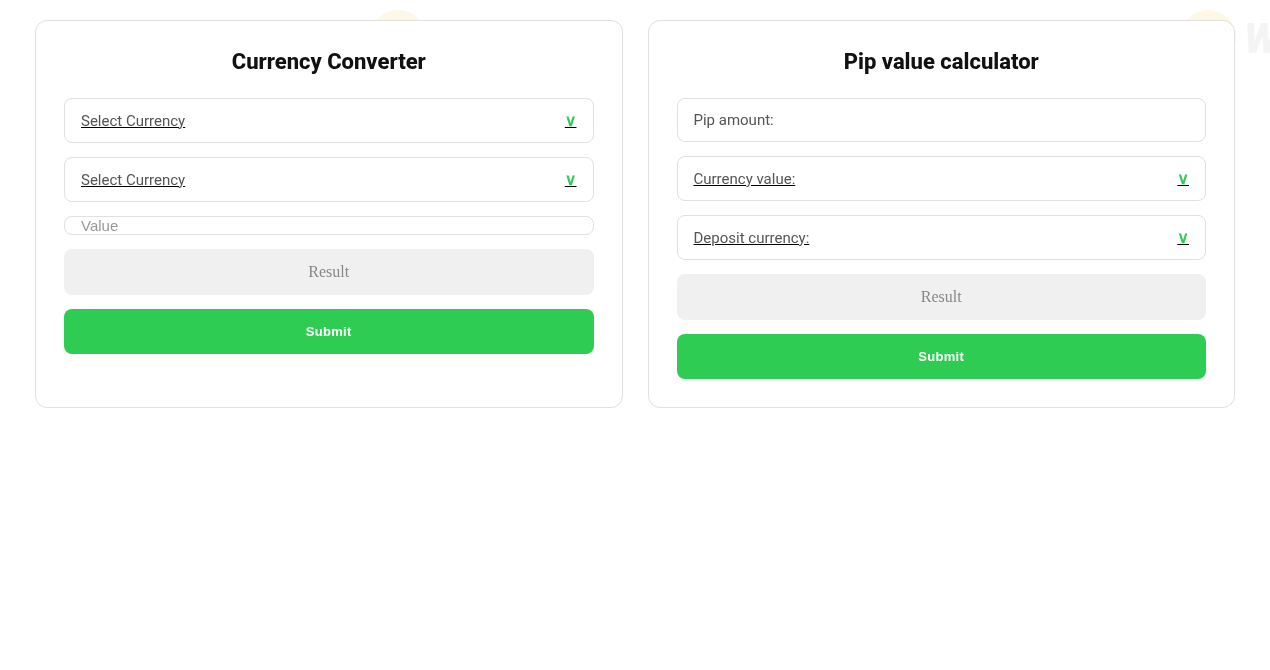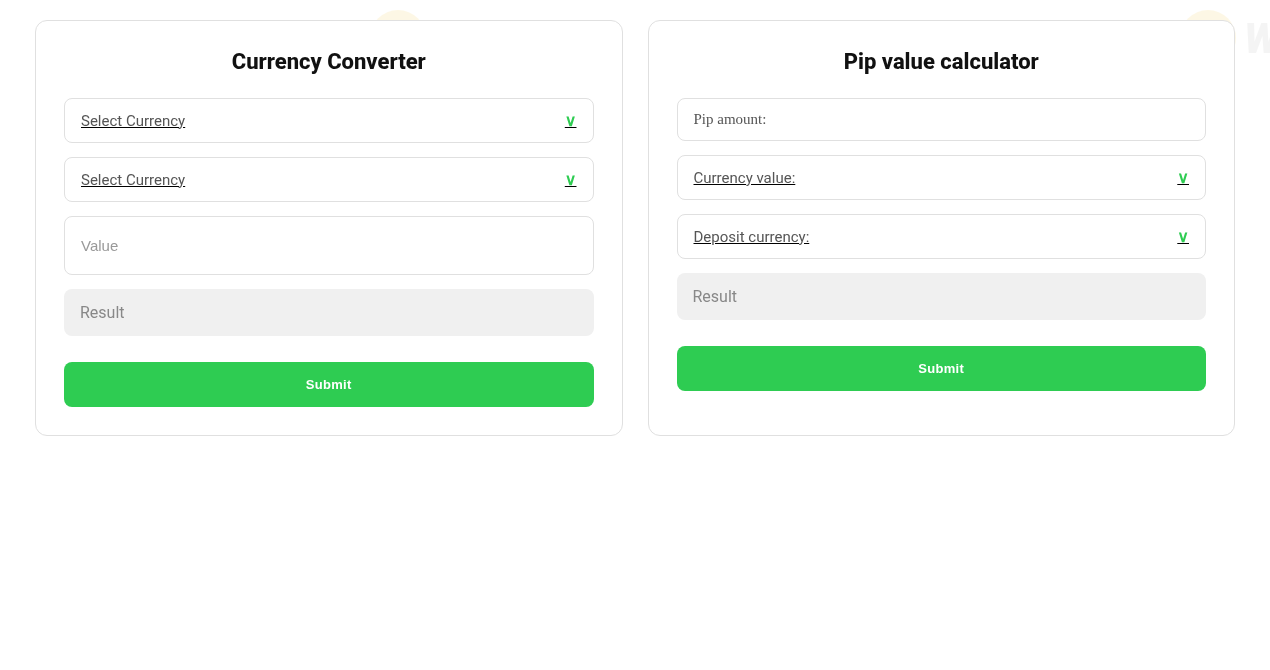--- a/index.html
+++ b/index.html
@@ -74,43 +74,44 @@
 
     .chevron-icon {
       color: #2ecc52;
       font-size: 16px;
       font-weight: bold;
     }
 
     .input-field {
       border: 1.5px solid #e0e0e0;
       border-radius: 8px;
-      padding: 20px 16px;
+      padding: 0 16px;
       width: 100%;
       font-size: 15px;
       color: #3b82f6;
       outline: none;
       background: #fff;
     }
 
     .input-field::placeholder {
       color: #999999;
     }
 
     .result-field {
       background: #f0f0f0;
       border: none;
       border-radius: 8px;
       padding: 14px 16px;
       width: 100%;
       font-size: 16px;
       color: #888888;
-      text-align: left;
+      text-align: center;
       cursor: default;
-      margin-bottom: 26px;
+      margin-bottom: 14px;
+      font-family: Liberation Serif, serif;
     }
 
     .submit-button {
       width: 100%;
       background: #2ecc52;
       color: #ffffff;
       border: none;
       border-radius: 8px;
       padding: 15px;
       font-size: 13px;
@@ -126,21 +127,20 @@
       border-radius: 8px;
       padding: 12px 16px;
       margin-bottom: 14px;
       background: #fff;
     }
 
     .pip-label {
       font-size: 15px;
       color: #555555;
       flex: 1;
-      font-family: Liberation Serif, serif;
     }
 
     .watermark-container {
       position: absolute;
       top: 0;
       left: 0;
       width: 100%;
       height: 100%;
       pointer-events: none;
       z-index: 0;

